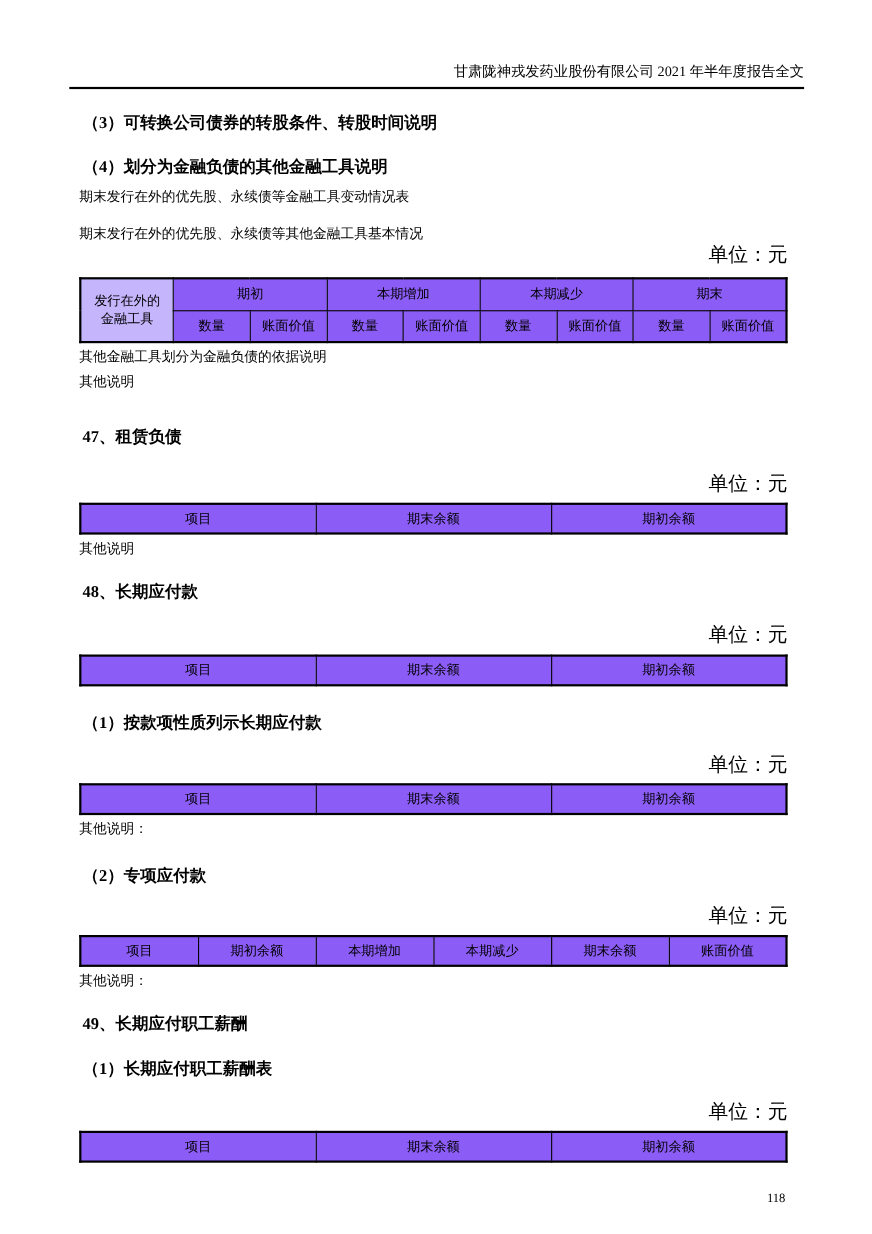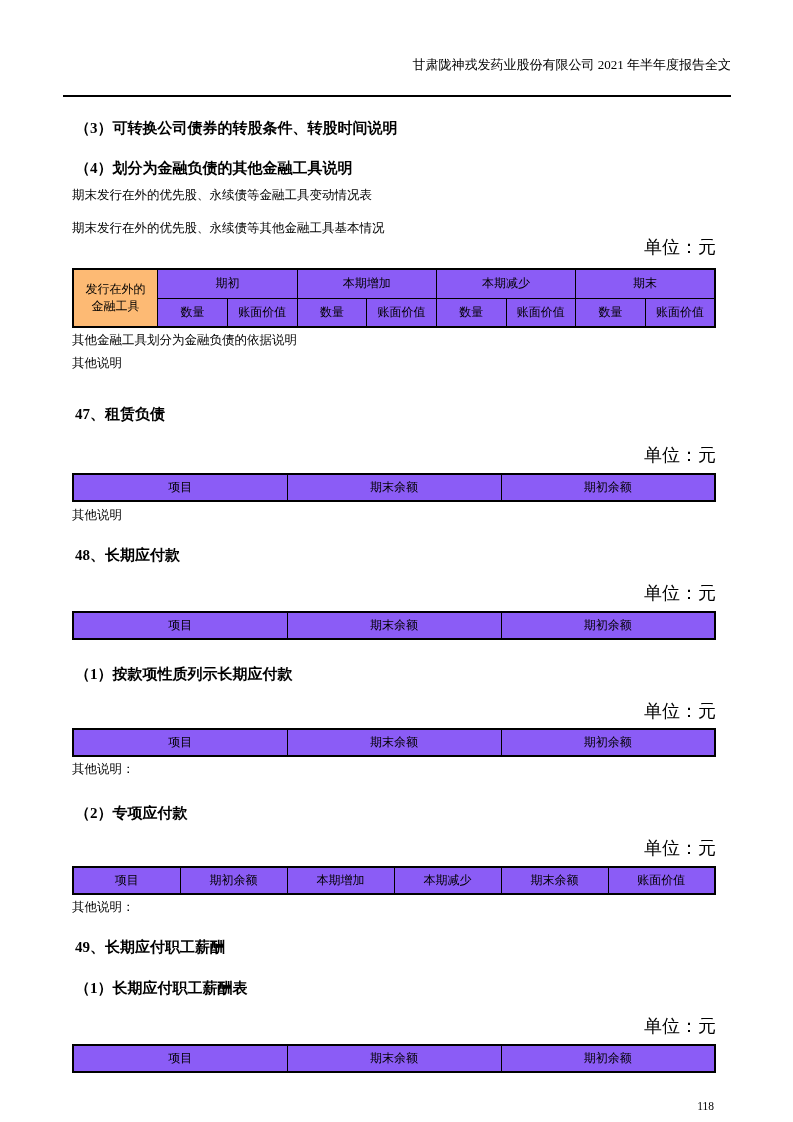--- a/index.html
+++ b/index.html
@@ -12,21 +12,21 @@
     background: #ffffff;
     font-family: "Liberation Serif", "DejaVu Serif", serif;
     color: #000000;
     padding: 57px 77px 0 72px;
     overflow: hidden;
   }
   .page-header {
     text-align: right;
     font-size: 13px;
     line-height: 16px;
-    padding-bottom: 22px;
+    padding-bottom: 6px;
     border-bottom: 2px solid #000000;
     margin: 0 -15px 0 -9px;
   }
   .heading {
     font-size: 15px;
     font-weight: bold;
     line-height: 19px;
     padding-left: 3px;
   }
   .body-line {
@@ -49,21 +49,21 @@
     background: #8b5cf6;
     font-size: 12px;
     font-weight: normal;
     text-align: center;
     vertical-align: middle;
     height: 27px;
     padding: 0 2px;
   }
   .t-wide th { height: 29px; }
   th.corner-cell {
-    background: #fdba74;
+    background: #c4b5fd;
     white-space: pre-line;
     line-height: 17px;
     margin-top: 44px;
   }
   .page-footer {
     text-align: right;
     font-size: 11.5px;
     padding-right: 2px;
   }
 </style>

